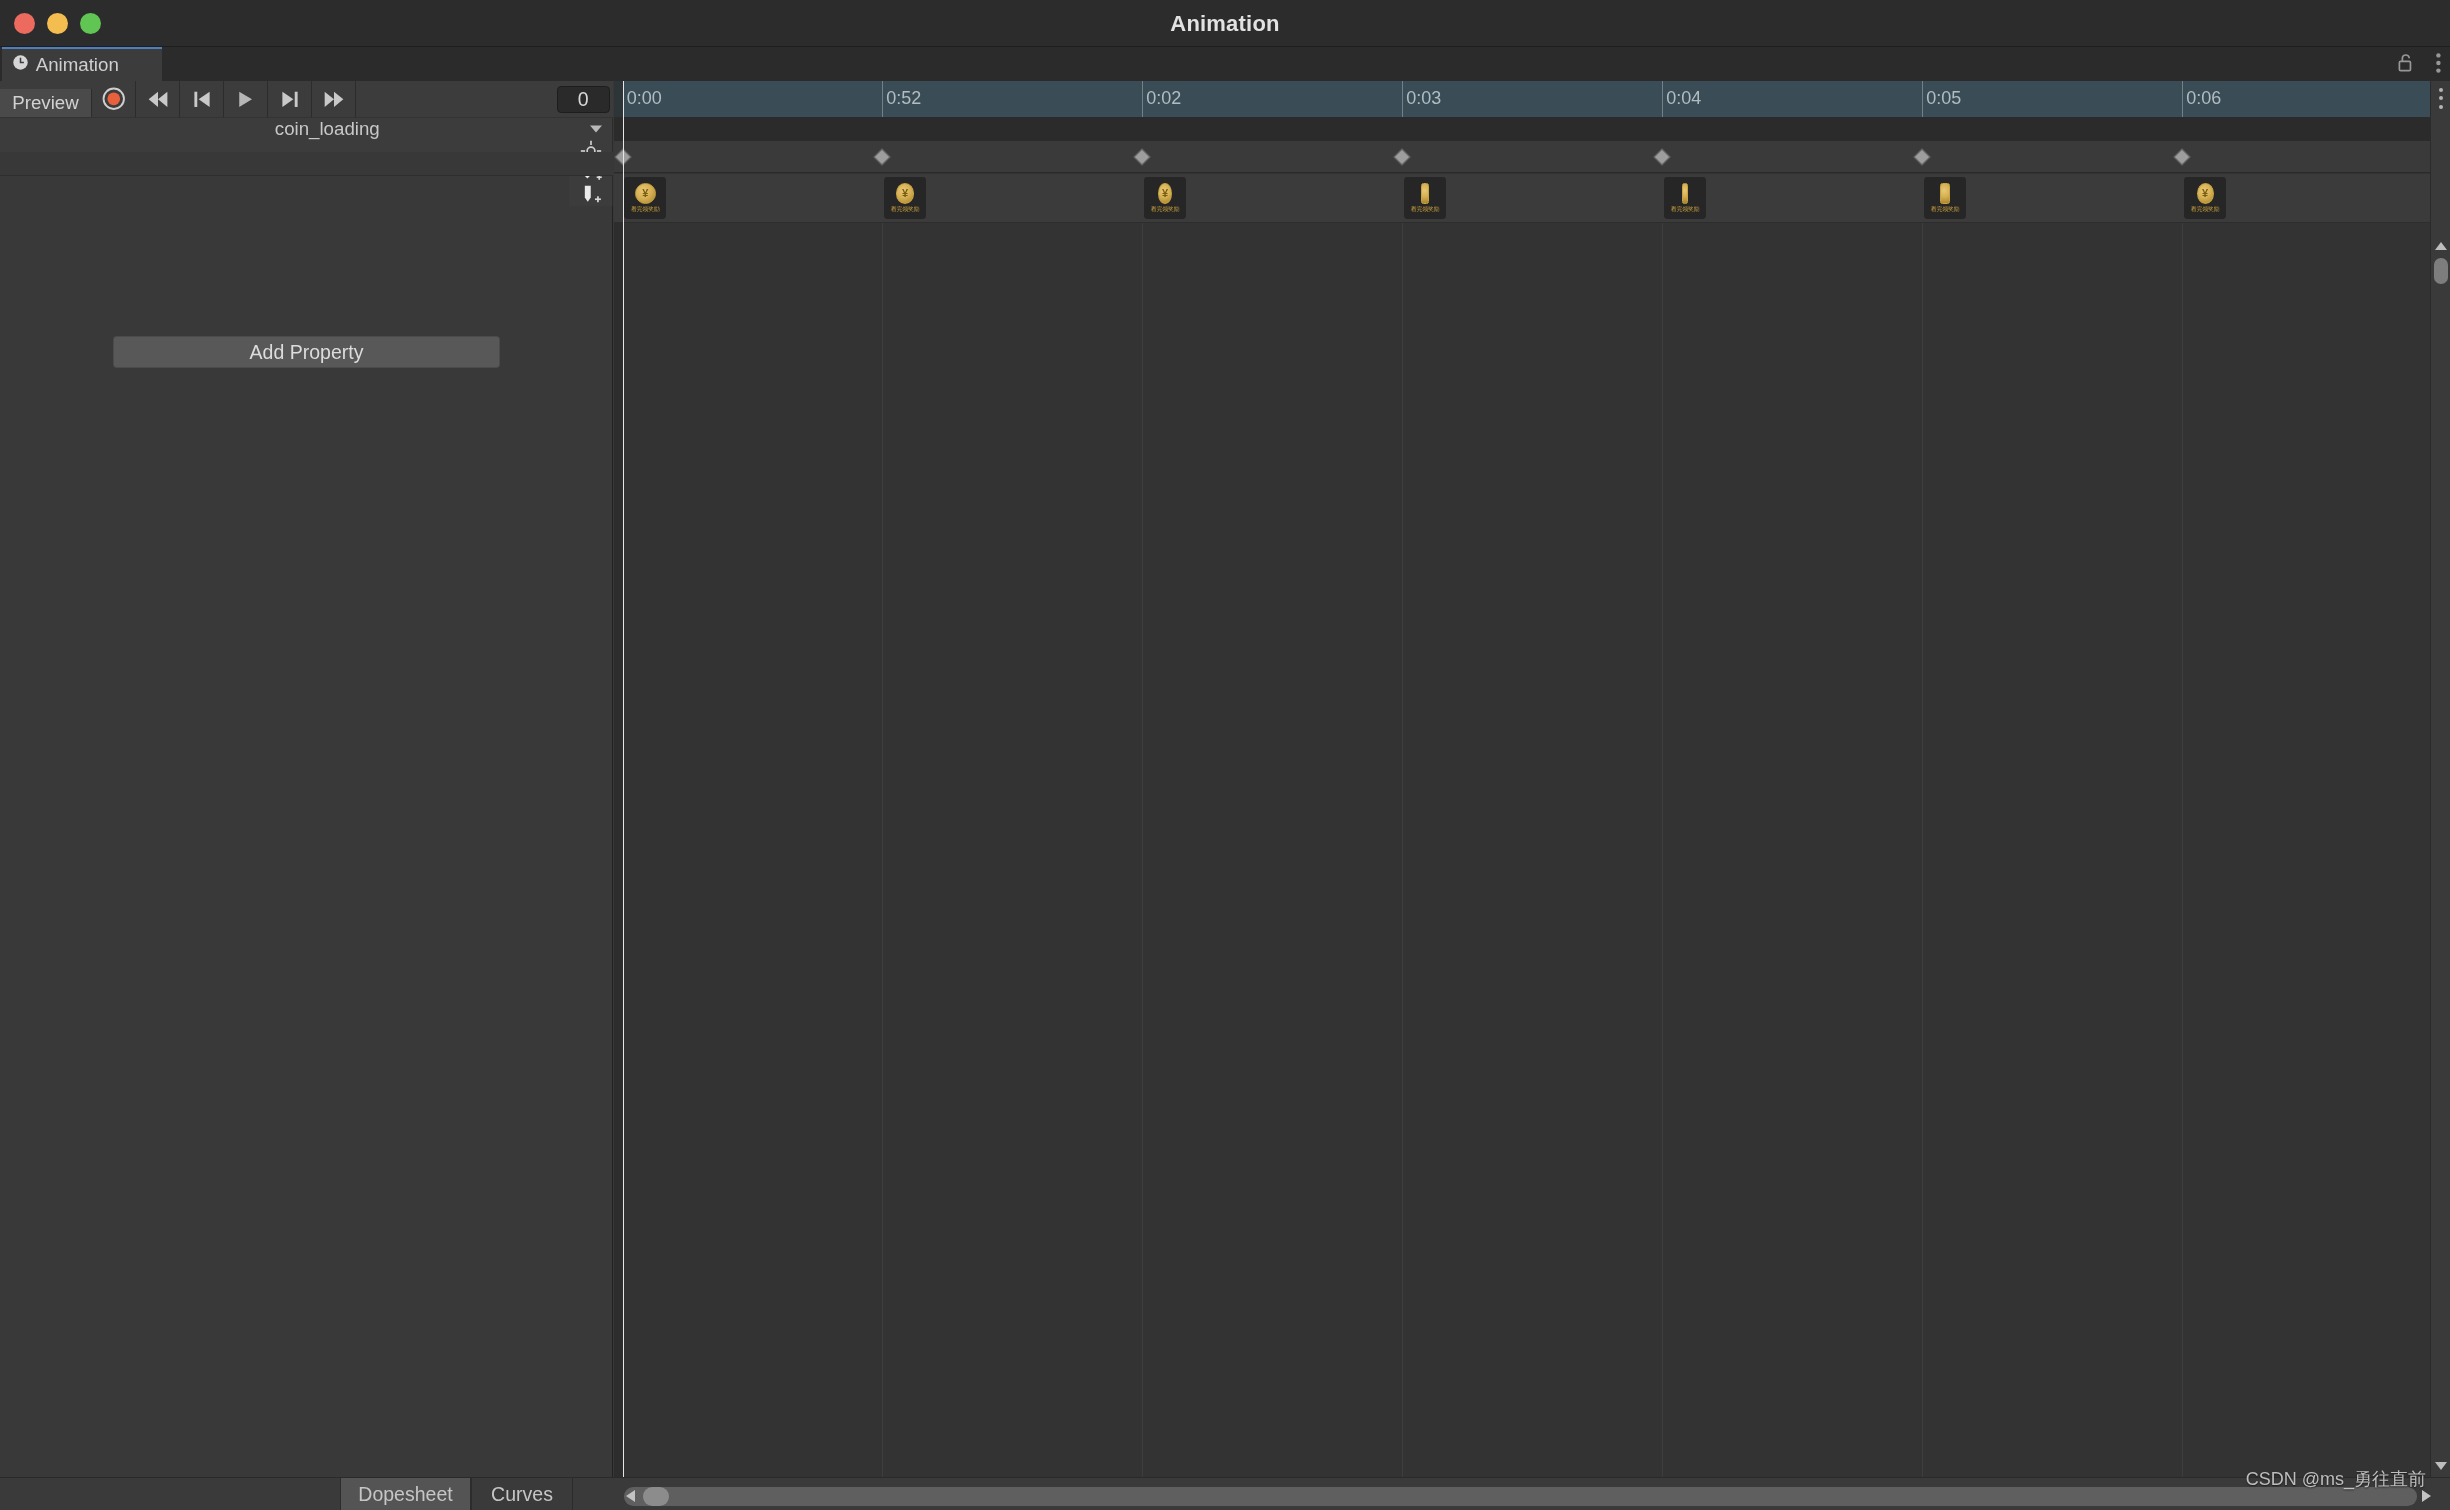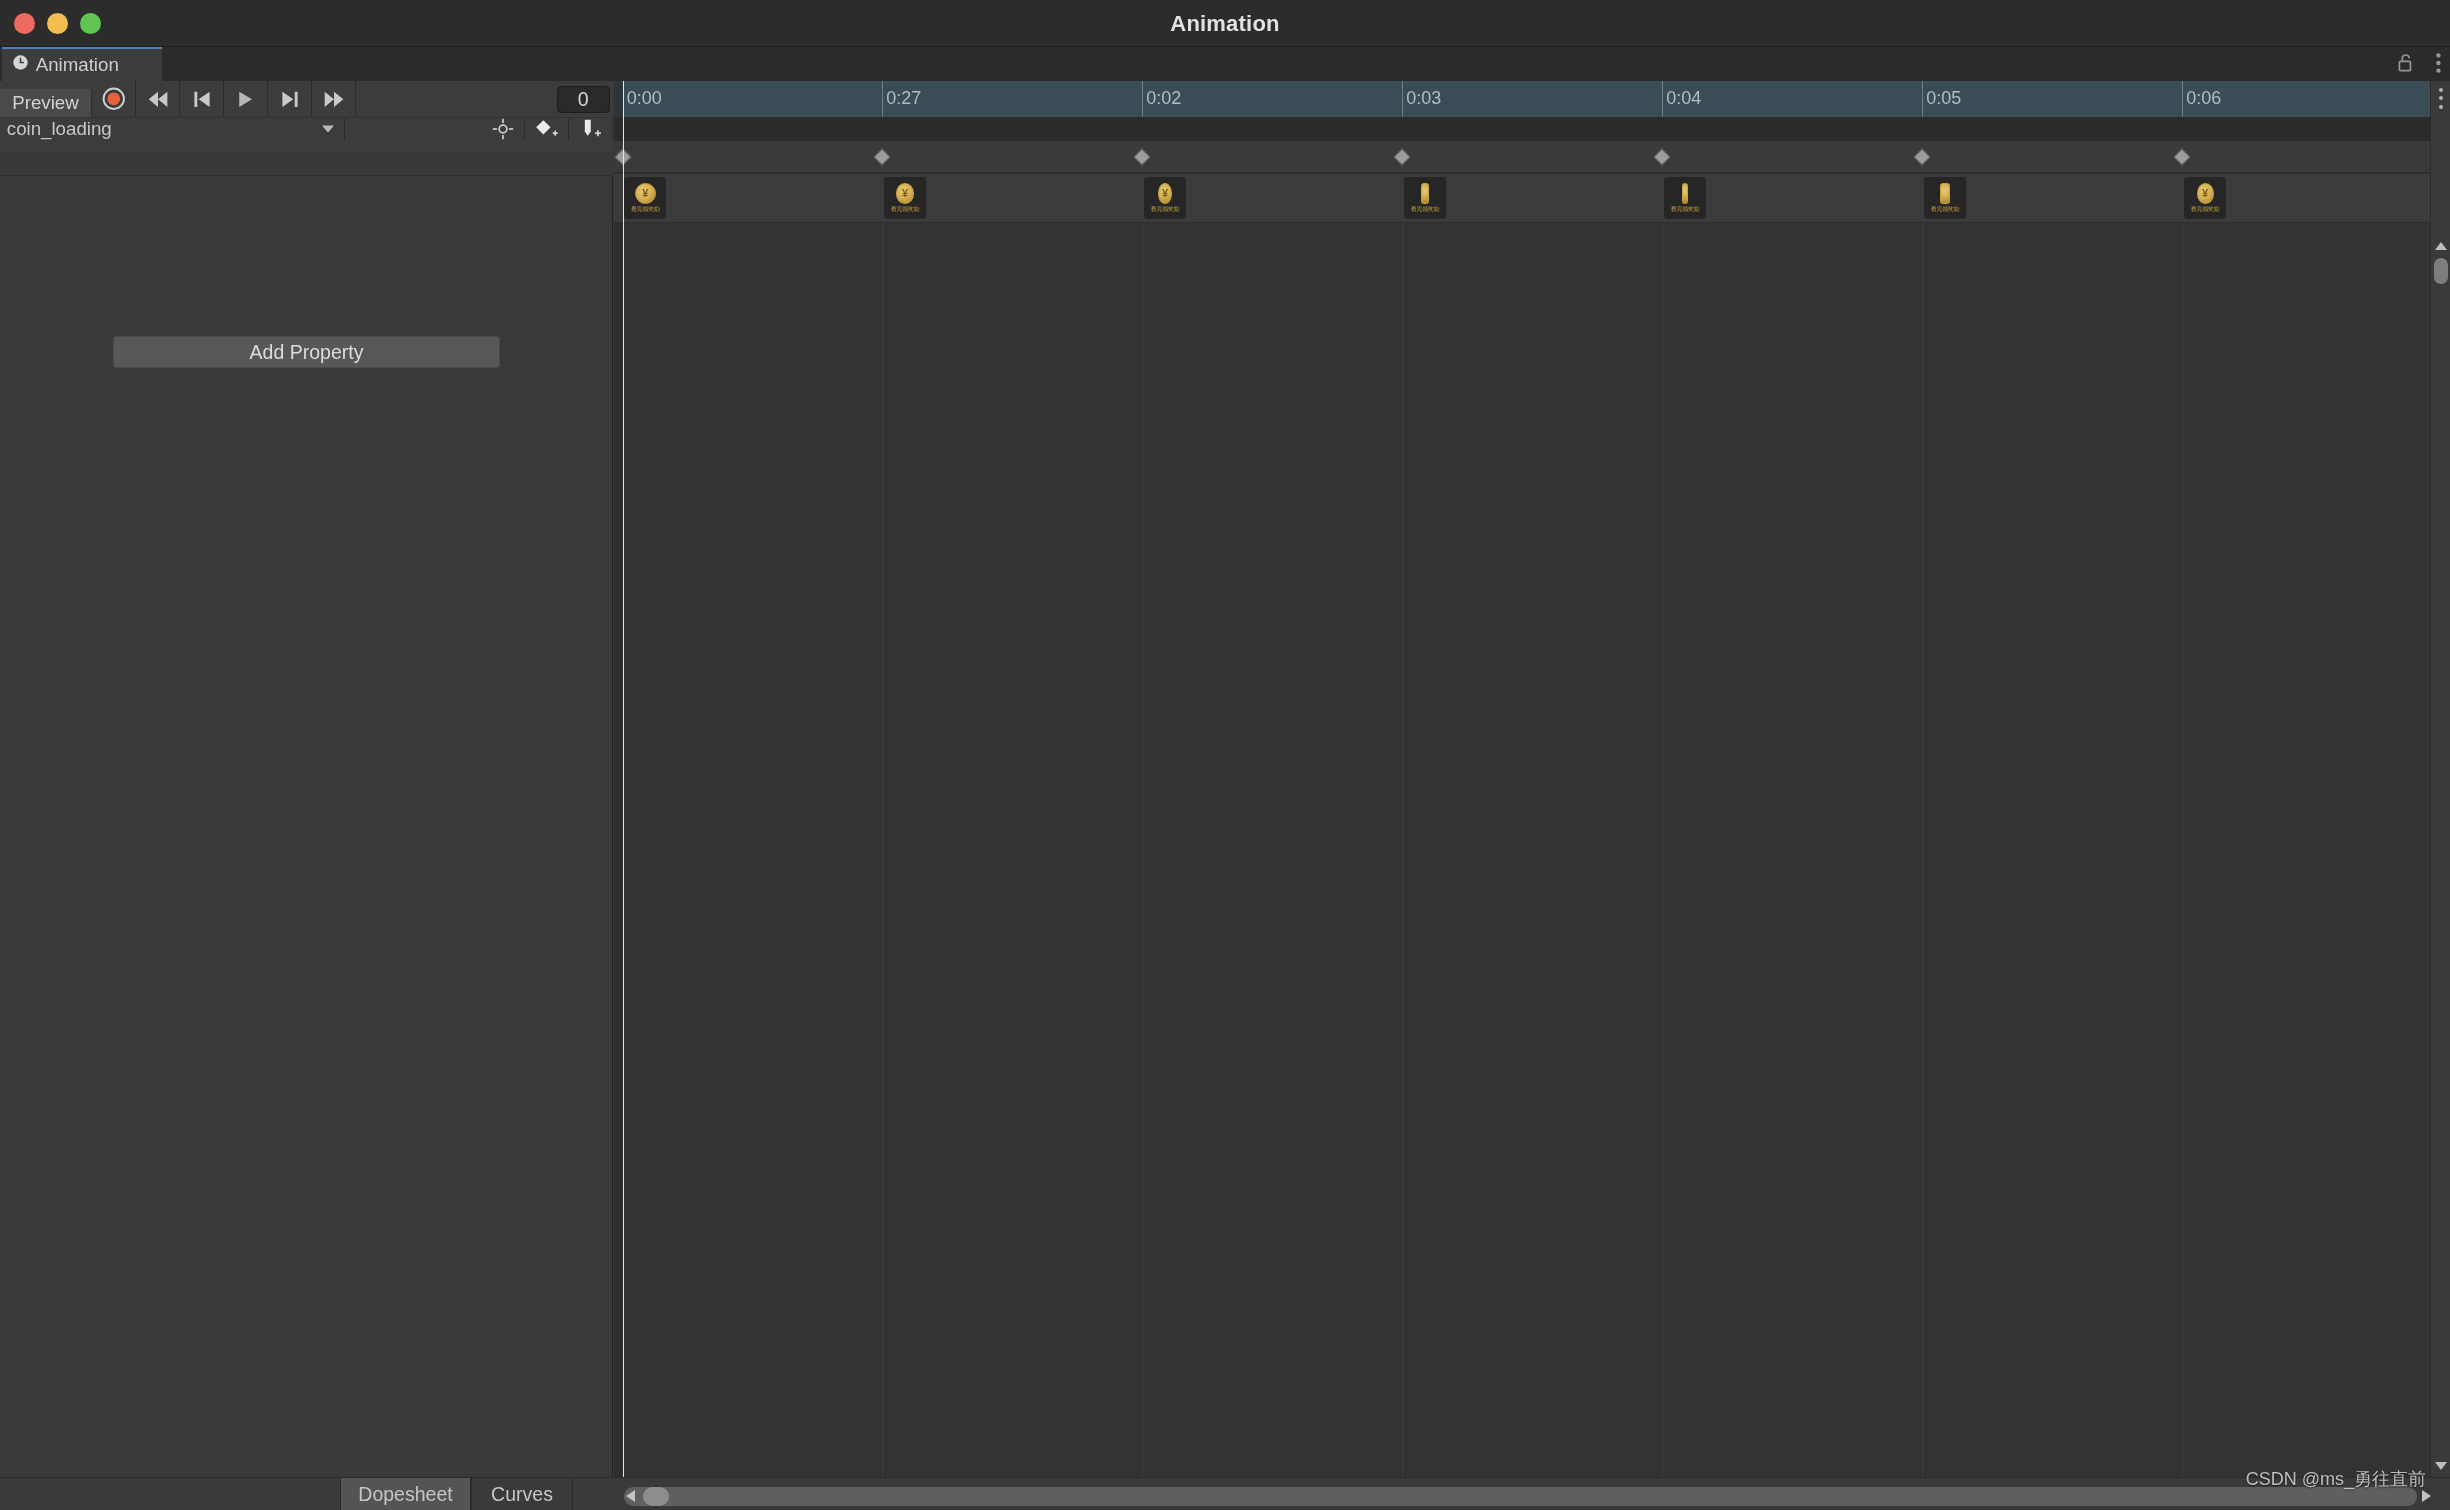--- a/index.html
+++ b/index.html
@@ -81,22 +81,23 @@
   }
   #frame-field {
     width: 53px; height: 27px;
     background: #2a2a2a; border: 0.8px solid #1d1d1d; border-radius: 4.2px;
     color: #d8d8d8; font-size: 19.5px;
     display: flex; align-items: center; justify-content: center;
   }
 
   #clip-row {
     position: absolute; left: 0; top: 36px; width: 613px; height: 36px;
-    background: #3c3c3c; display: flex; align-items: flex-start;
+    background: #3c3c3c; display: flex; align-items: flex-end;
     border-top: 0.8px solid #333;
+    flex-direction: column;
   }
   #clip-dropdown {
     width: 345px; background: #3c3c3c;
     display: flex; align-items: center;
     padding-left: 6.8px;
     color: #c8c8c8; font-size: 18.7px;
     position: relative;
     border-right: 0.8px solid #2c2c2c;
   }
   #clip-dropdown .caret {
@@ -427,21 +428,21 @@
 </div>
 
 <div id="timeline-pane">
 
   <div id="ruler">
     <div id="ruler-range" style="width: 1820px;"></div>
     <div id="ruler-ticks">
         <div class="tick-line" style="left: 8.5px;"></div>
         <div class="tick-label" style="left: 8.5px;">0:00</div>
         <div class="tick-line" style="left: 268px;"></div>
-        <div class="tick-label" style="left: 268px;">0:27</div>
+        <div class="tick-label" style="left: 268px;">0:52</div>
         <div class="tick-line" style="left: 528px;"></div>
         <div class="tick-label" style="left: 528px;">0:02</div>
         <div class="tick-line" style="left: 788px;"></div>
         <div class="tick-label" style="left: 788px;">0:03</div>
         <div class="tick-line" style="left: 1048px;"></div>
         <div class="tick-label" style="left: 1048px;">0:04</div>
         <div class="tick-line" style="left: 1308px;"></div>
         <div class="tick-label" style="left: 1308px; text-align: right;">0:05</div>
         <div class="tick-line" style="left: 1568px;"></div>
         <div class="tick-label" style="left: 1568px;">0:06</div>

